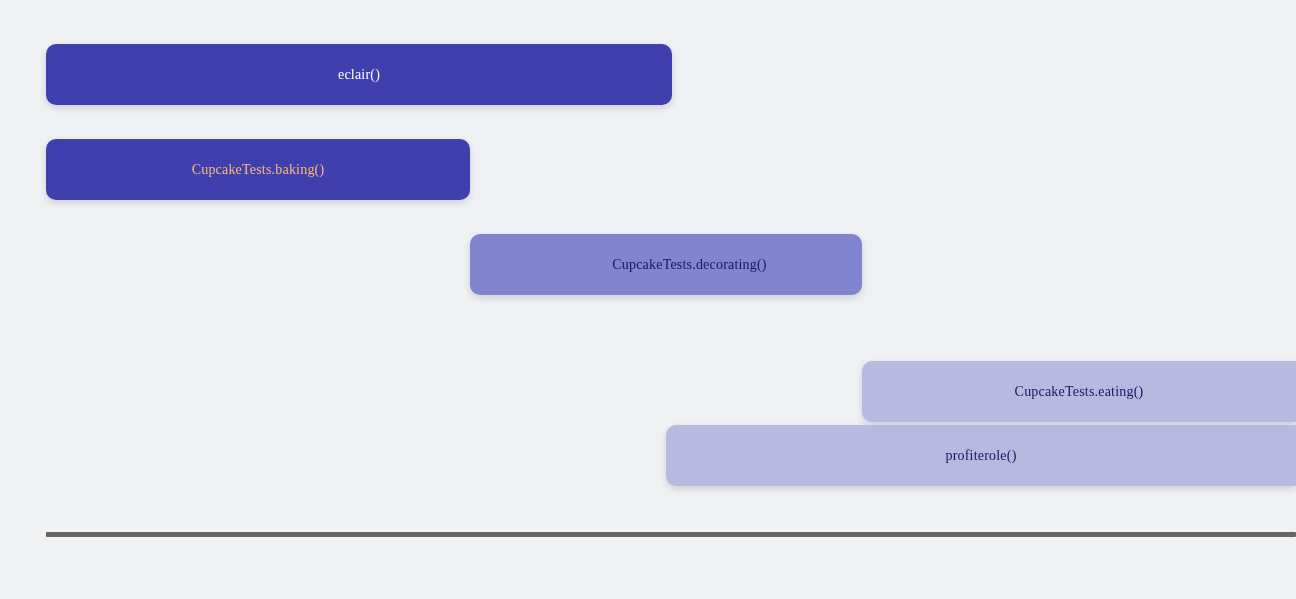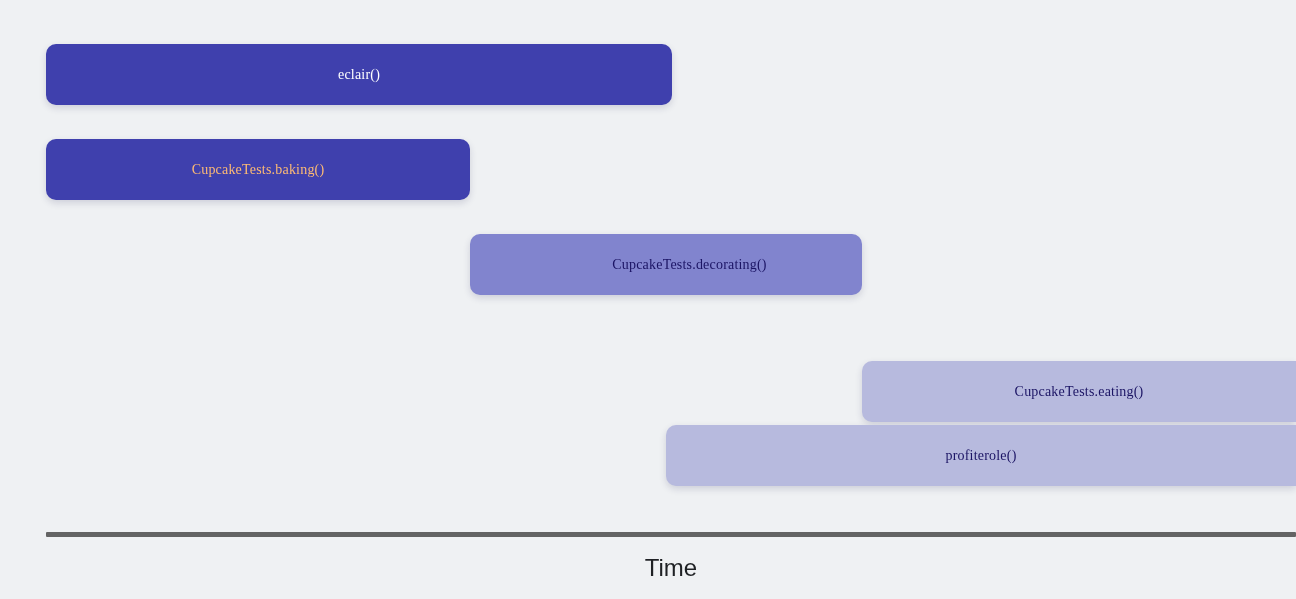--- a/index.html
+++ b/index.html
@@ -75,15 +75,14 @@
       <div class="gantt-bar" style="left: 862px; top: 329px; width: 434px; height: 61px; background: rgb(183, 186, 222); color: rgb(27, 20, 100); border-top-right-radius: 0px; border-bottom-right-radius: 0px; margin-top: 32px;">
         <span class="bar-label">CupcakeTests.eating()</span>
       </div>
       <div class="gantt-bar" style="left: 666px; top: 425px; width: 630px; height: 61px; background: rgb(183, 186, 222); color: rgb(27, 20, 100); border-top-right-radius: 0px; border-bottom-right-radius: 0px; justify-content: center;">
         <span class="bar-label">profiterole()</span>
       </div>
     </div>
 
   <div class="axis-line" style="left: 46px; top: 532px; width: 1250px; height: 5px; background: rgb(100, 100, 100);"></div>
 
-  <div class="axis-title" style="left: 46px; width: 1250px; top: 554px; color: rgb(31, 33, 36);">Time</div>
 
 </div>
 
 </body></html>

